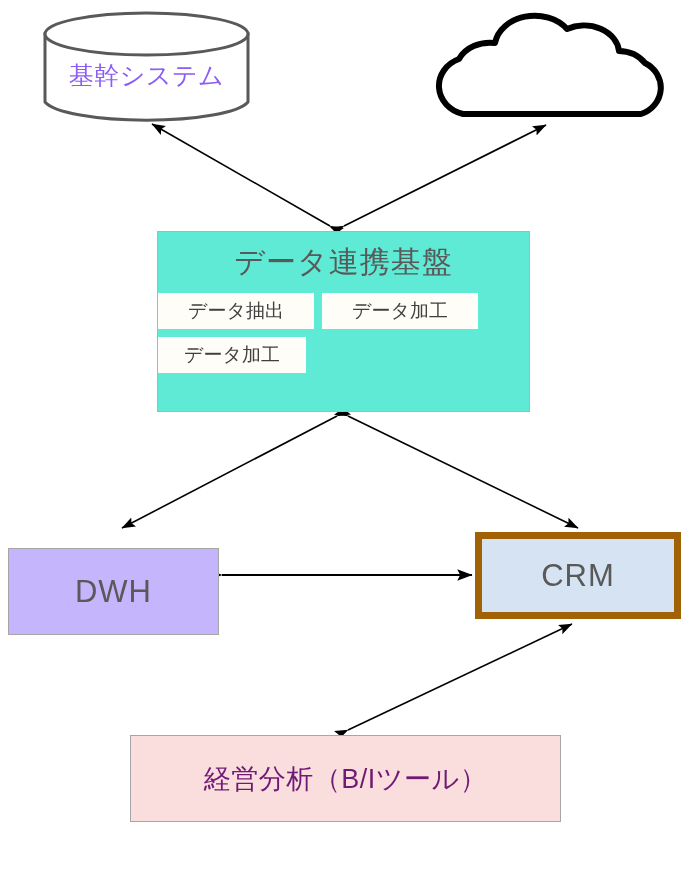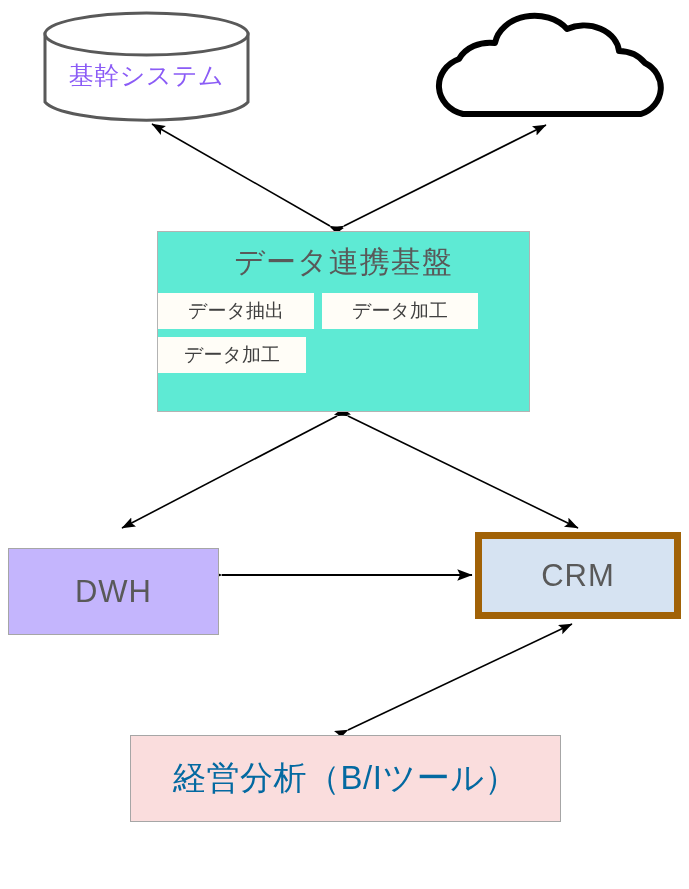--- a/index.html
+++ b/index.html
@@ -160,22 +160,22 @@
   
   #bi-box {
     left: 130px;
     top: 735px;
     width: 431px;
     height: 87px;
     background: #fadddd;
     border: 1px solid #a6a6a6;
   }
   #bi-box .node-label {
-    font-size: 33px;
-    color: #0369a1;
+    font-size: 27px;
+    color: #701a75;
     white-space: nowrap;
     letter-spacing: 0.5px;
   }
 
   
   #bottom-caption {
     position: absolute;
     left: 0;
     top: 834px;
     width: 689px;

